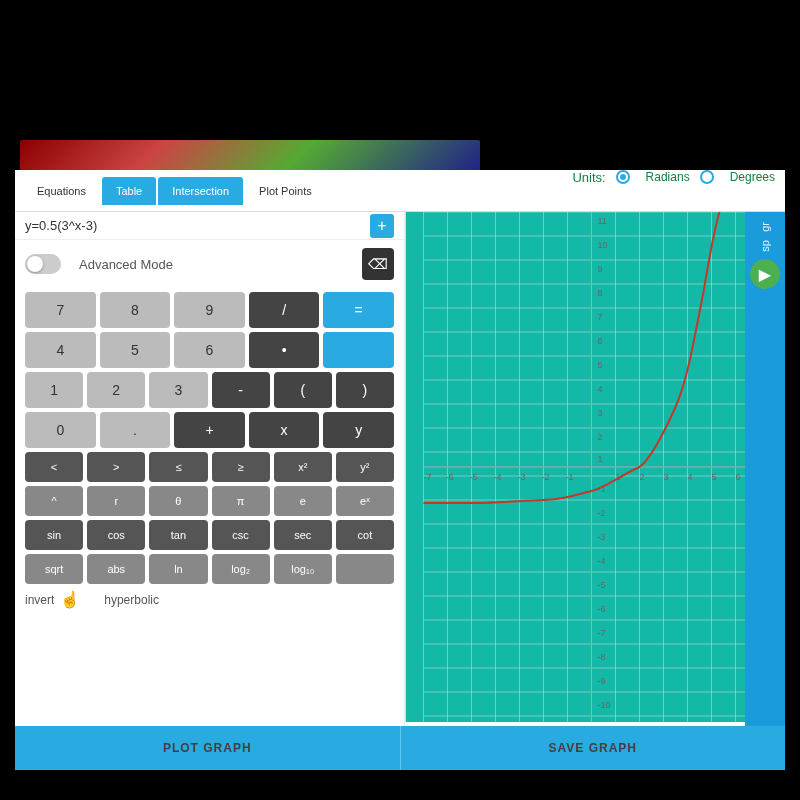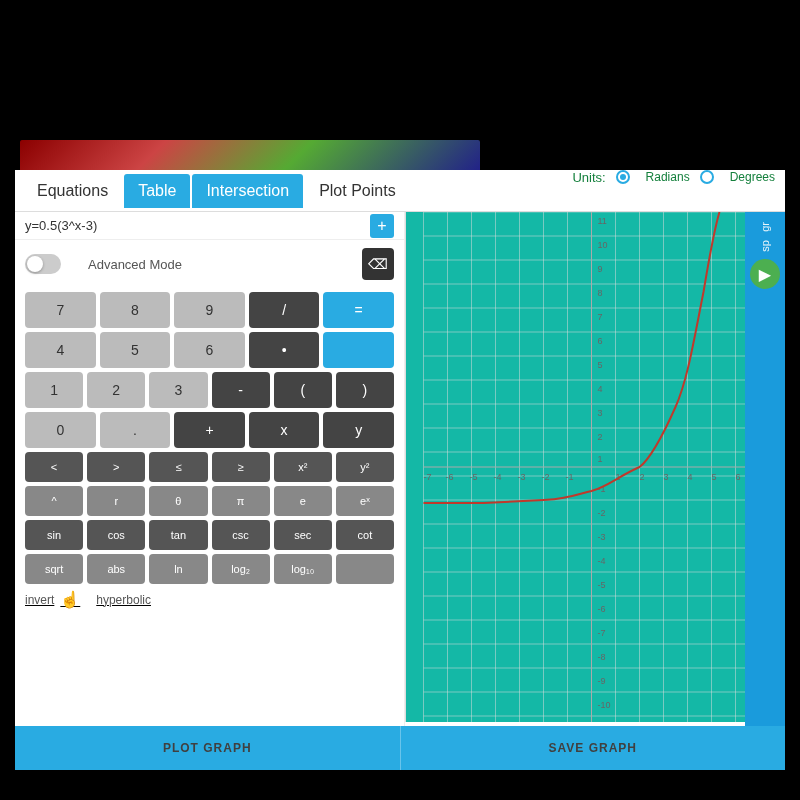--- a/index.html
+++ b/index.html
@@ -56,21 +56,21 @@
       align-items: center;
       background: #fff;
       border-bottom: 1px solid #ddd;
       padding: 0 8px;
       height: 42px;
       gap: 2px;
     }
 
     .tab {
       padding: 8px 14px;
-      font-size: 16px;
+      font-size: 11px;
       cursor: pointer;
       border-radius: 3px 3px 0 0;
       color: #333;
       background: transparent;
       border: none;
     }
 
     .tab.active {
       background: #29ABE2;
       color: #fff;
@@ -149,21 +149,21 @@
       border-radius: 3px;
       font-size: 16px;
       cursor: pointer;
     }
 
     
     .advanced-row {
       display: flex;
       align-items: center;
       padding: 8px 10px;
-      gap: 27px;
+      gap: 18px;
     }
 
     .toggle-switch {
       width: 36px;
       height: 20px;
       background: #ccc;
       border-radius: 10px;
       position: relative;
       cursor: pointer;
     }
@@ -469,21 +469,21 @@
 
         <div class="keypad-row">
           <button class="key key-gray key-sm">sqrt</button>
           <button class="key key-gray key-sm">abs</button>
           <button class="key key-gray key-sm">ln</button>
           <button class="key key-gray key-sm">log₂</button>
           <button class="key key-gray key-sm">log₁₀</button>
           <button class="key key-gray key-sm"></button>
         </div>
 
-        <div class="keypad-row" style="align-items:center; gap:16px; padding: 2px 0; text-decoration: underline;">
+        <div class="keypad-row" style="align-items:center; gap:24px; padding: 2px 0;">
           <div style="display:flex; align-items:center; gap:6px; cursor:pointer;">
             <span style="font-size:12px;color:#555;">invert</span>
             <span style="font-size:16px;">☝</span>
           </div>
           <span style="font-size:12px;color:#555;">hyperbolic</span>
         </div>
 
       </div>
     </div>
 

